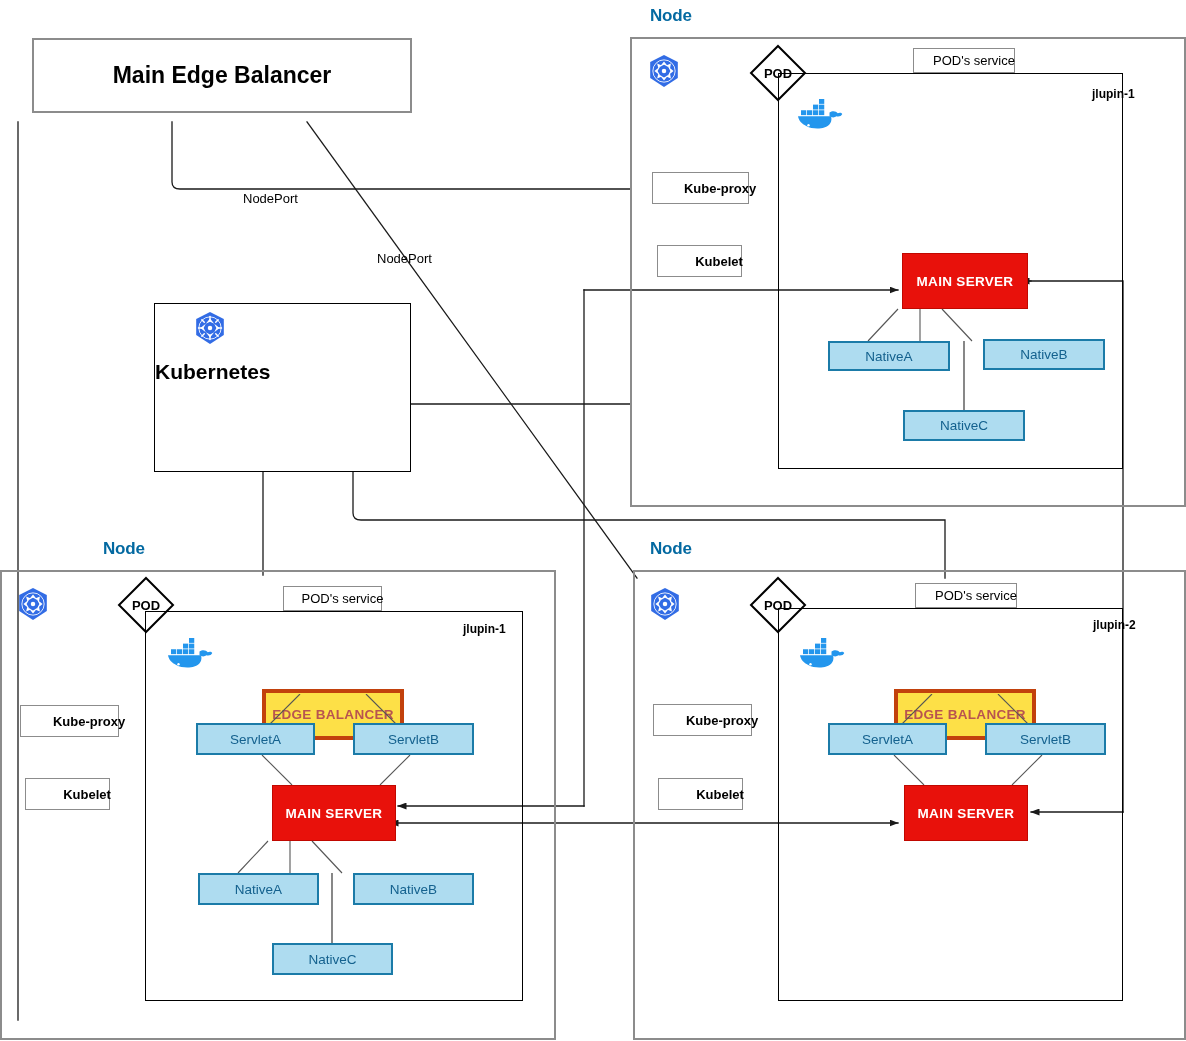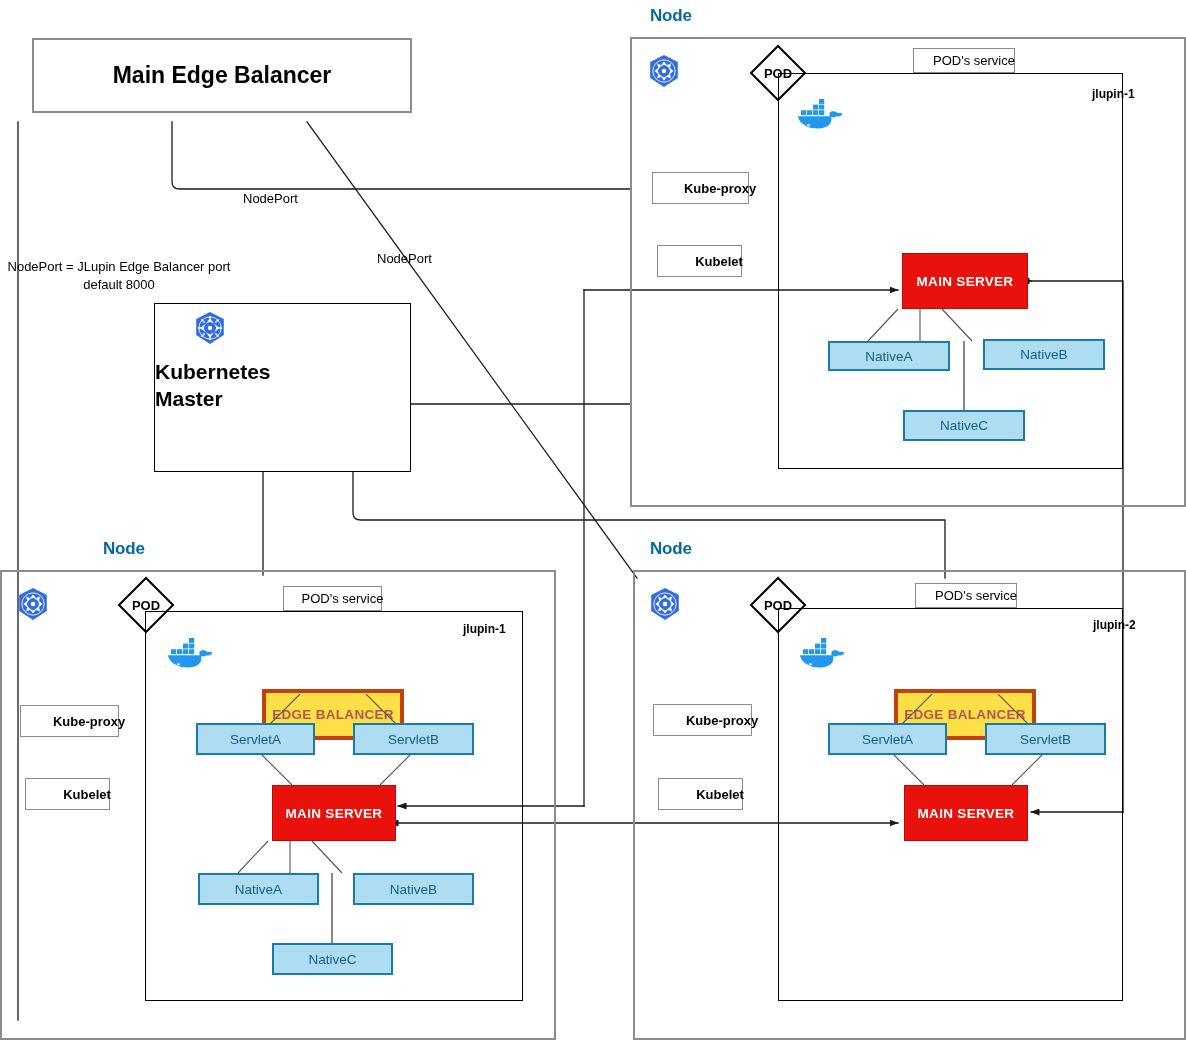--- a/index.html
+++ b/index.html
@@ -228,22 +228,20 @@
       <path d="M398,823 L898,823" marker-start="url(#arrowhead-rev)" marker-end="url(#arrowhead)"></path>
     </g>
   </svg>
 
   <div class="layer-boxes">
 
     <div class="title-box" style="left:8px; top:38px; width:380px; height:75px;margin-left:24px;">Main Edge Balancer</div>
 
     <div class="wire-label" style="left:243px; top:191px;">NodePort</div>
     <div class="wire-label" style="left:377px; top:251px;">NodePort</div>
-    <div class="wire-note" style="left:4px; top:258px; width:230px;">NodePort = JLupin Edge Balancer port
-default 8000</div>
 
     <div class="master-box" style="left:154px; top:303px; width:257px; height:169px;">
       <svg class="k8s-icon" style="left:38px; top:7px;" viewBox="0 0 64 64">
         <polygon points="32,2 58,15 58,45 32,62 6,45 6,15" fill="#326CE5"></polygon>
         <g fill="#ffffff">
           <circle cx="32" cy="32" r="4.2"></circle>
           <rect x="30.6" y="9" width="2.8" height="9" rx="1.2"></rect>
           <rect x="30.6" y="46" width="2.8" height="9" rx="1.2"></rect>
           <rect x="9" y="30.6" width="9" height="2.8" rx="1.2"></rect>
           <rect x="46" y="30.6" width="9" height="2.8" rx="1.2"></rect>
@@ -252,21 +250,20 @@
           <rect x="9" y="30.6" width="9" height="2.8" rx="1.2" transform="rotate(45 32 32)"></rect>
           <rect x="46" y="30.6" width="9" height="2.8" rx="1.2" transform="rotate(45 32 32)"></rect>
           <path d="M32 14 L40 24 L32 20 L24 24 Z"></path>
           <path d="M32 50 L24 40 L32 44 L40 40 Z"></path>
           <path d="M14 32 L24 24 L20 32 L24 40 Z"></path>
           <path d="M50 32 L40 40 L44 32 L40 24 Z"></path>
         </g>
         <circle cx="32" cy="32" r="21" fill="none" stroke="#ffffff" stroke-width="1.6"></circle>
       </svg>
       <div class="master-label" style="top:55px;">Kubernetes</div>
-      <div class="master-label" style="top:82px;">Master</div>
     </div>
 
     <div class="node-title" style="left:650px; top:6px;">Node</div>
 
     <div class="node-frame" style="left:630px; top:37px; width:556px; height:470px;"></div>
 
     <svg class="k8s-icon" style="left:647px; top:54px;" viewBox="0 0 64 64">
       <polygon points="32,2 58,15 58,45 32,62 6,45 6,15" fill="#326CE5"></polygon>
       <g fill="#ffffff">
         <circle cx="32" cy="32" r="4.2"></circle>

